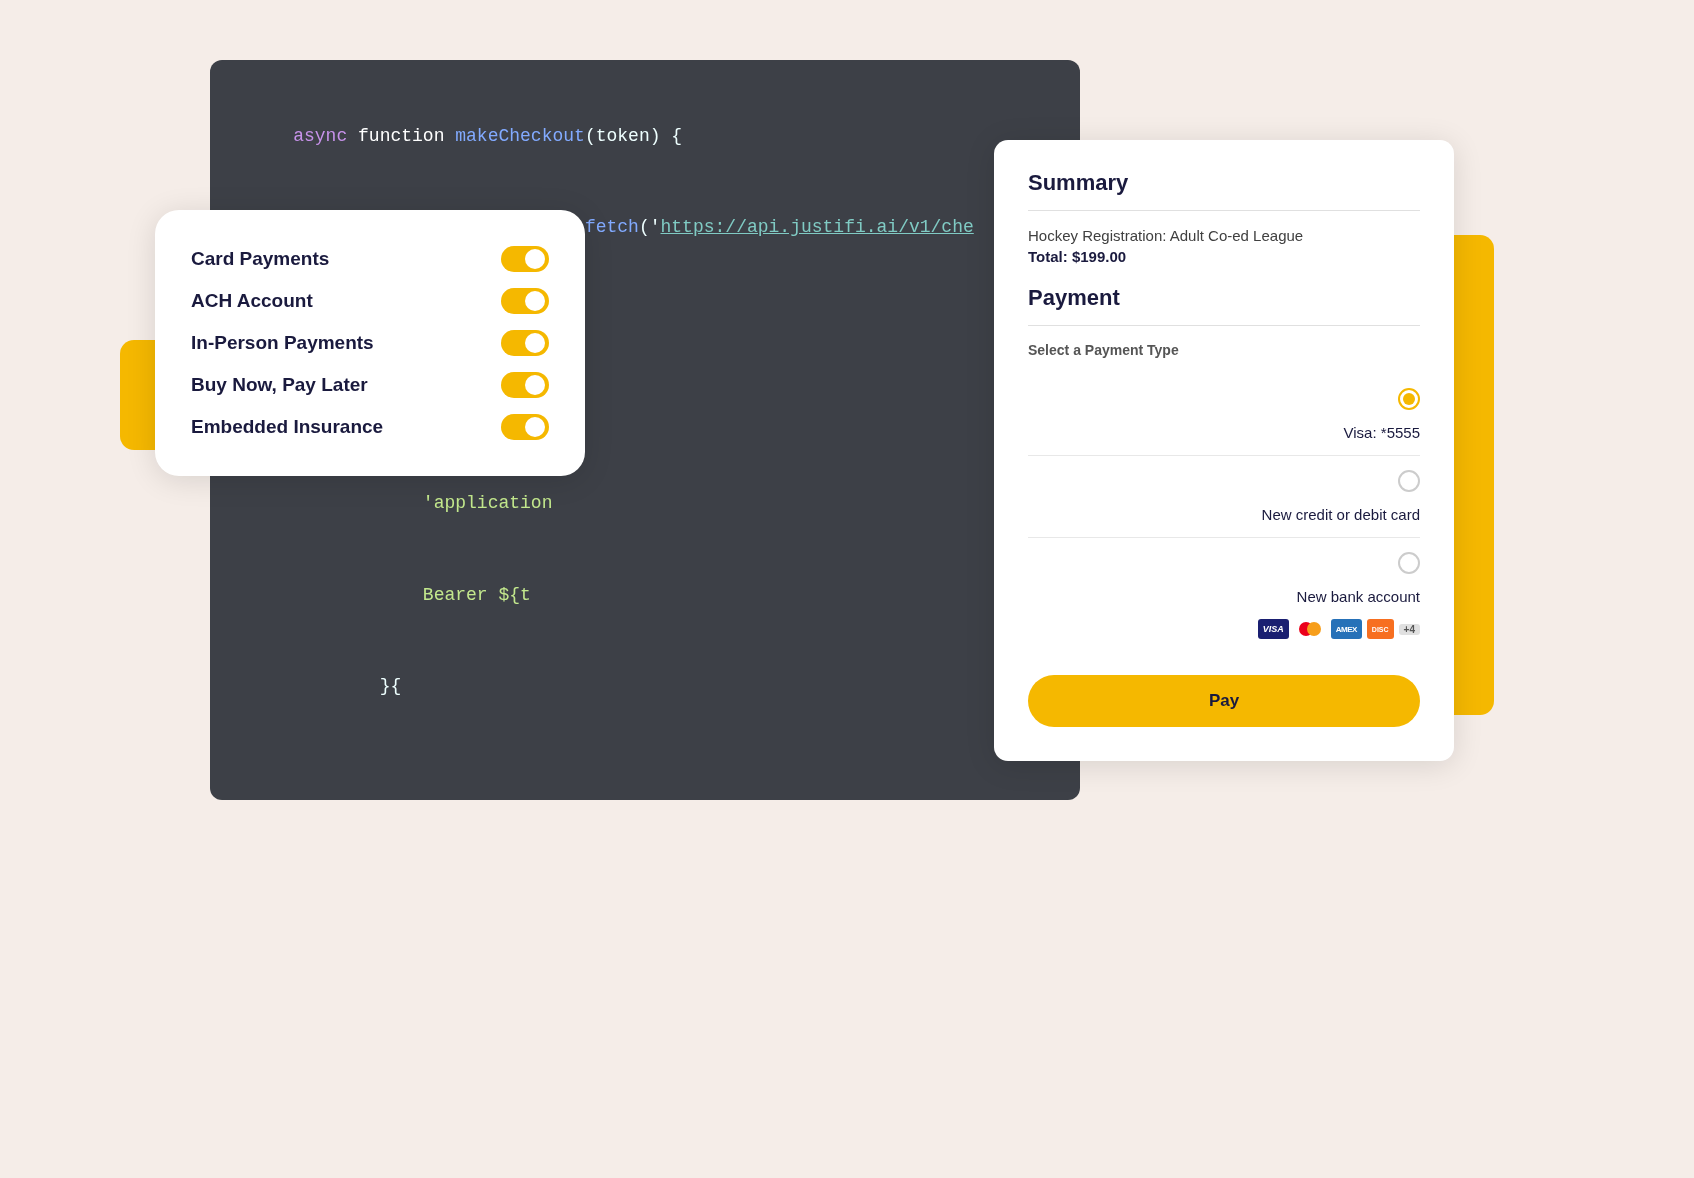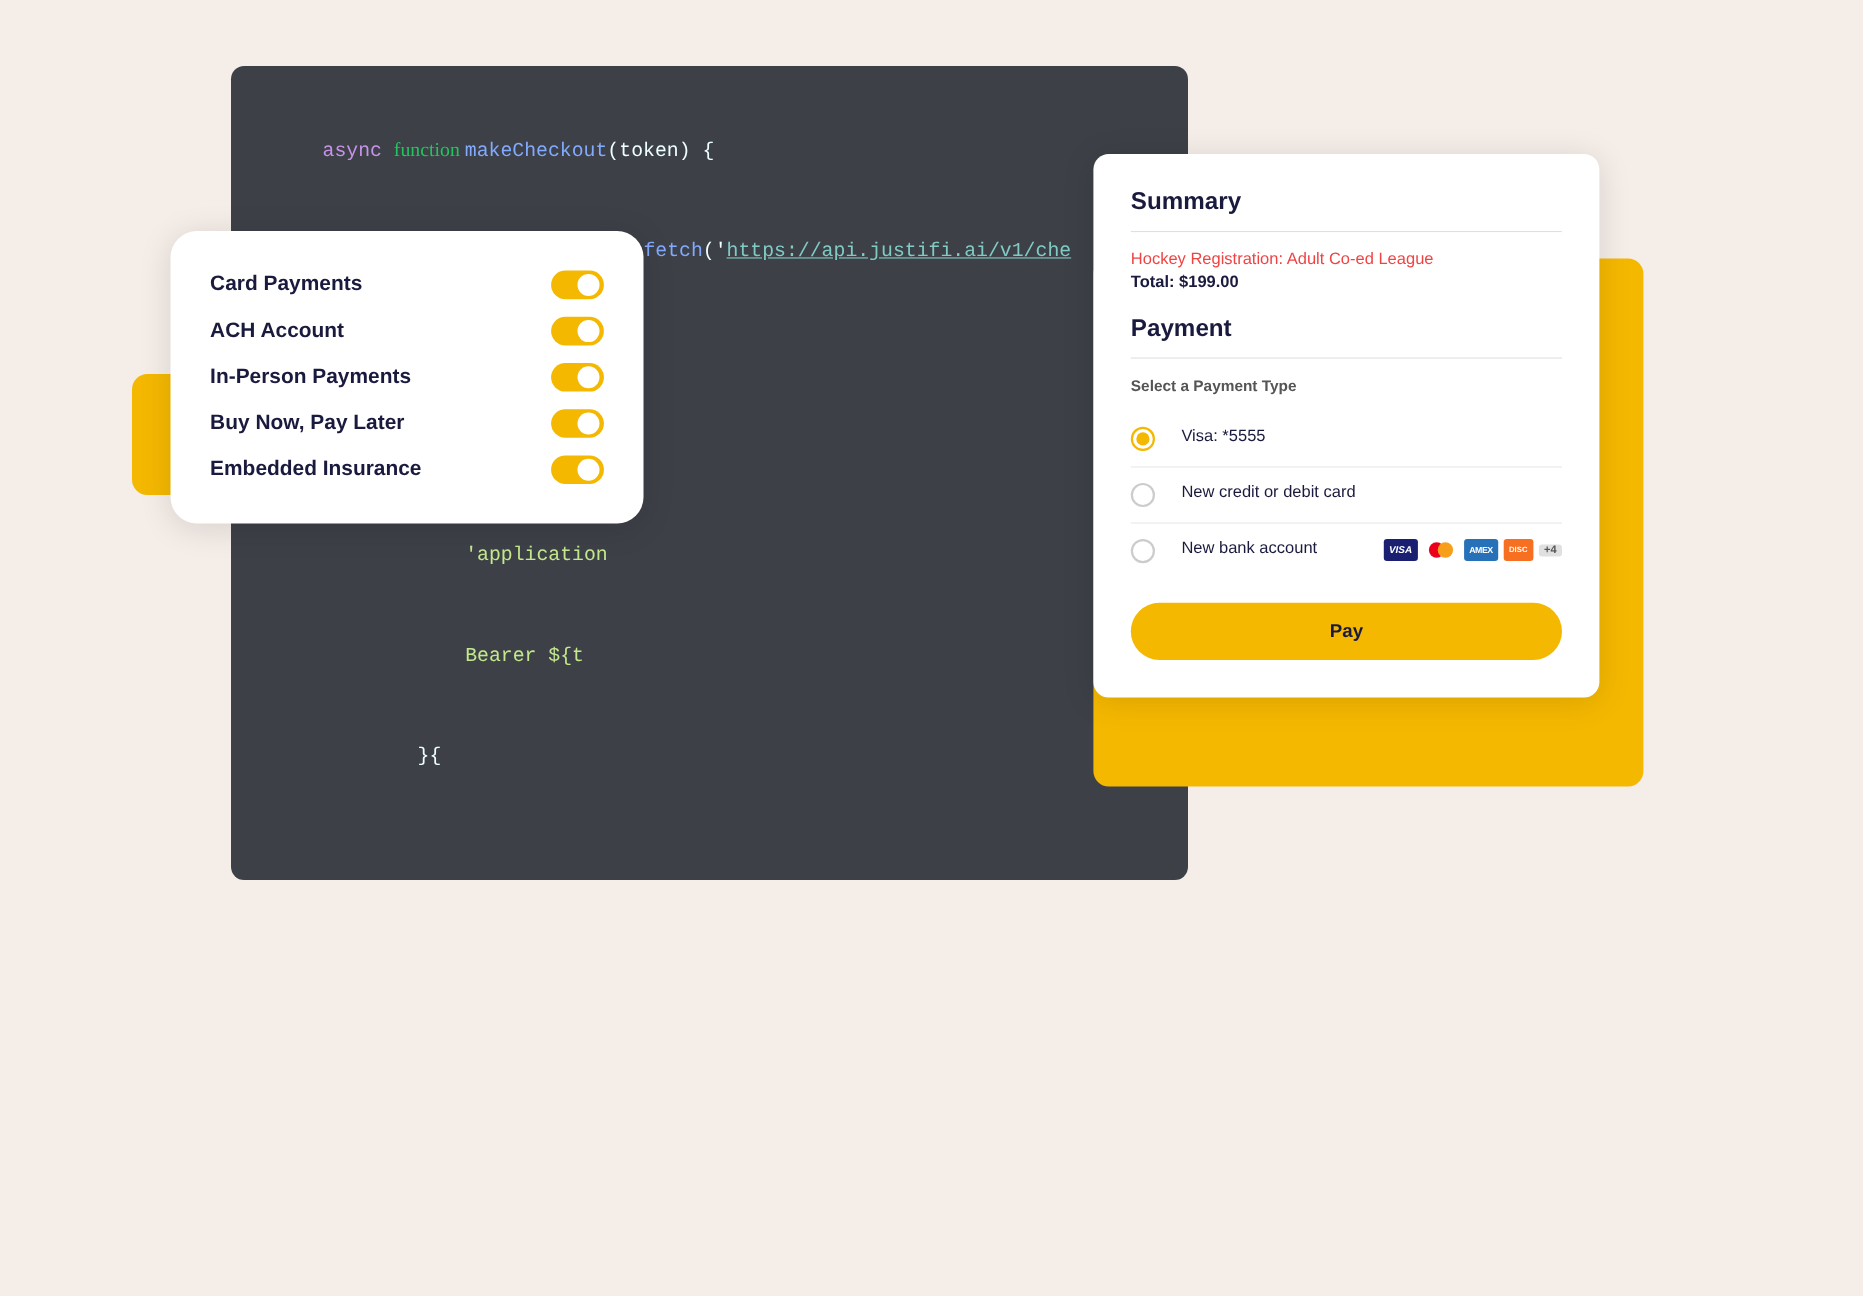--- a/index.html
+++ b/index.html
@@ -27,21 +27,21 @@
       font-size: 18px;
       line-height: 1.7;
       overflow: hidden;
     }
 
     .code-line {
       white-space: pre;
     }
 
     .kw-async { color: #c792ea; }
-    .kw-function { color: #22c55e; font-family: Liberation Serif, serif; }
+    .kw-function { color: #ffffff; }
     .kw-const { color: #c792ea; }
     .kw-await { color: #c792ea; }
     .fn-name { color: #82aaff; }
     .str { color: #c3e88d; }
     .str-link { color: #80cbc4; text-decoration: underline; }
     .prop { color: #e0e0e0; }
     .white { color: #eeffff; }
 
     
     .yellow-accent {
@@ -75,21 +75,21 @@
     }
 
     .panel-divider {
       border: none;
       border-top: 1.5px solid #e0e0e0;
       margin-bottom: 16px;
     }
 
     .summary-description {
       font-size: 15px;
-      color: #ef4444;
+      color: #404040;
       margin-bottom: 4px;
     }
 
     .summary-total {
       font-size: 15px;
       font-weight: 700;
       color: #1a1a3e;
       margin-bottom: 20px;
     }
 
@@ -103,24 +103,25 @@
     .select-payment-label {
       font-size: 14px;
       font-weight: 700;
       color: #555;
       margin-bottom: 16px;
     }
 
     
     .payment-option {
       display: flex;
-      align-items: flex-start;
+      align-items: flex-end;
       padding: 14px 0;
       border-bottom: 1px solid #e8e8e8;
-      gap: 24px;
+      gap: 14px;
+      flex-direction: column;
     }
 
     .payment-option:last-of-type {
       border-bottom: none;
     }
 
     
     .radio-outer {
       width: 22px;
       height: 22px;

